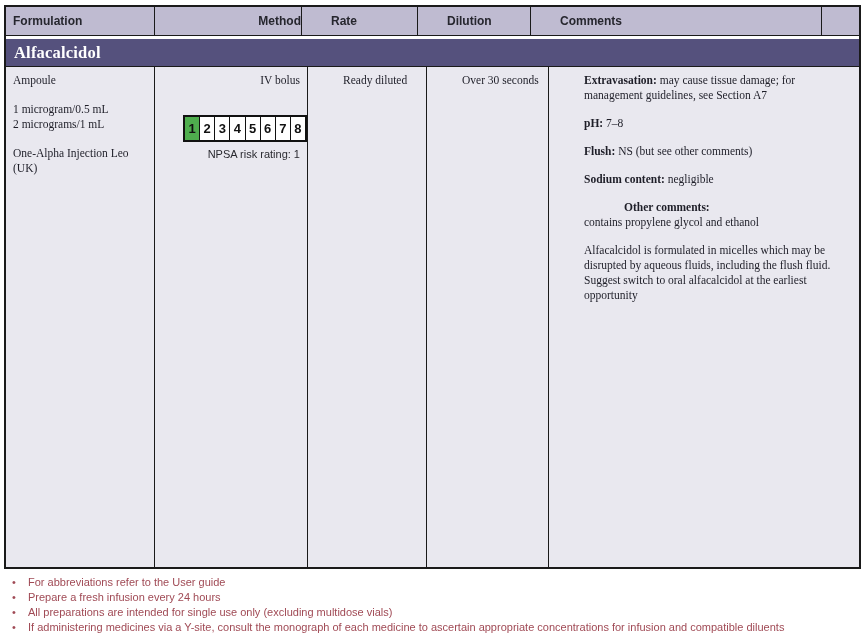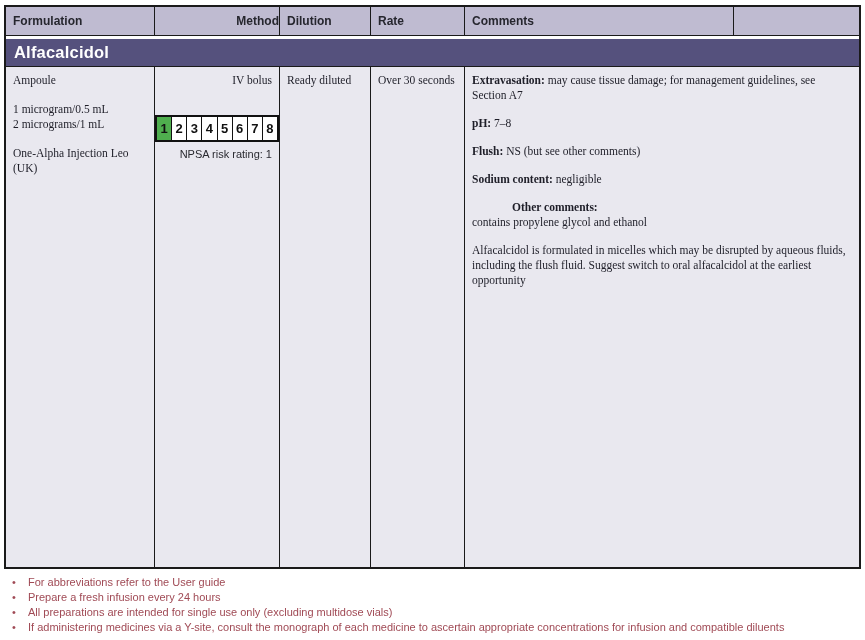--- a/index.html
+++ b/index.html
@@ -47,20 +47,21 @@
     font-weight: bold;
     font-size: 16.5px;
     letter-spacing: 0.2px;
   }
 
   
   .body-row {
     display: flex;
     height: 500px;
     background: #e9e8ef;
+    gap: 28px;
   }
   .body-cell {
     border-right: 1px solid #1a1a1a;
     padding: 6px 7px;
     font-family: "Liberation Serif", serif;
     font-size: 11.5px;
     line-height: 15px;
     color: #1e1e28;
     overflow: hidden;
   }
@@ -137,32 +138,32 @@
     flex: none;
     font-size: 11px;
     padding-left: 2px;
   }
 </style>
 </head>
 <body>
 
 <div class="monograph-table">
 
-  <div class="header-row" style="background: rgb(191, 187, 209);">
+  <div class="header-row" style="background: rgb(191, 187, 209); gap: 22px;">
     <div class="header-cell col-formulation">Formulation</div>
     <div class="header-cell col-method">Method</div>
+    <div class="header-cell col-rate">Rate</div>
     <div class="header-cell col-dilution">Dilution</div>
-    <div class="header-cell col-rate">Rate</div>
     <div class="header-cell col-comments">Comments</div>
     <div class="header-cell col-compatibility">Compatibility</div>
   </div>
 
   <div class="white-gap"></div>
 
-  <div class="title-bar" style="background: rgb(85, 81, 125);">
+  <div class="title-bar" style="background: rgb(85, 81, 125); font-family: Liberation Serif, serif;">
     <span class="drug-title">Alfacalcidol</span>
   </div>
 
   <div class="body-row" style="background: rgb(233, 232, 239);">
 
     <div class="body-cell col-formulation">
       <div class="gap-below">Ampoule</div>
       <div>1 microgram/0.5 mL</div>
       <div class="gap-below">2 micrograms/1 mL</div>
       <div>One-Alpha Injection Leo (UK)</div>

